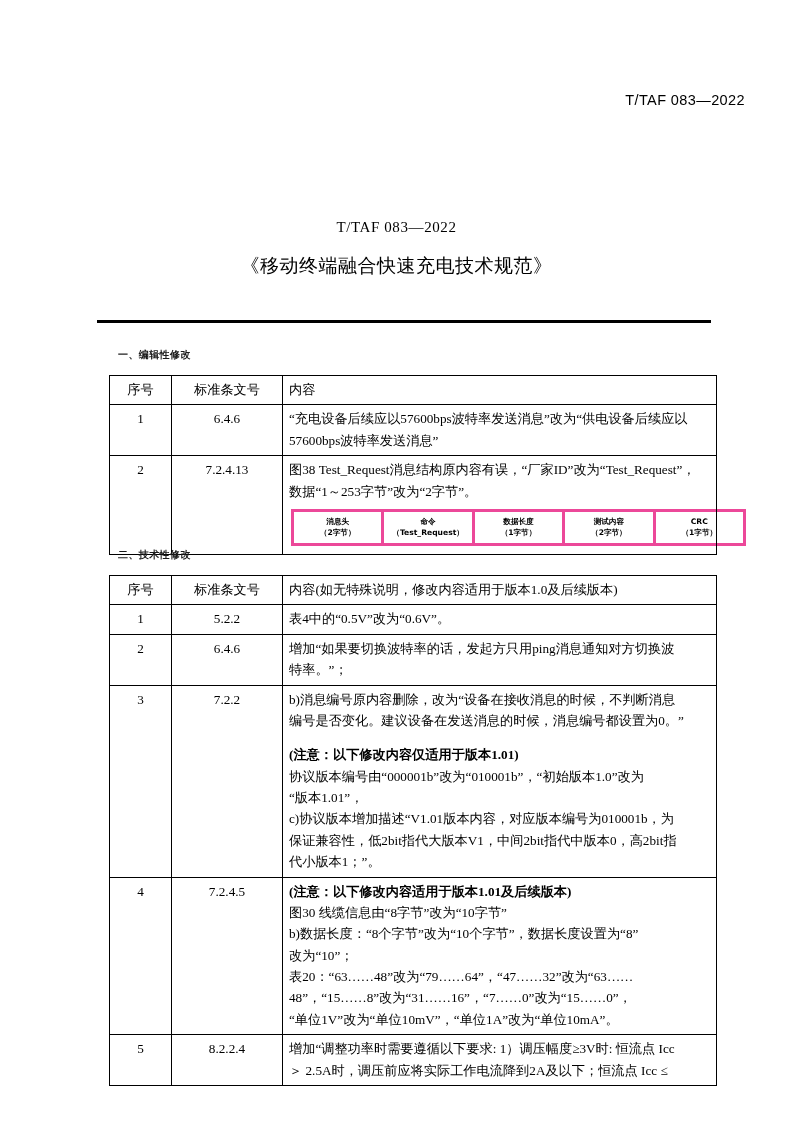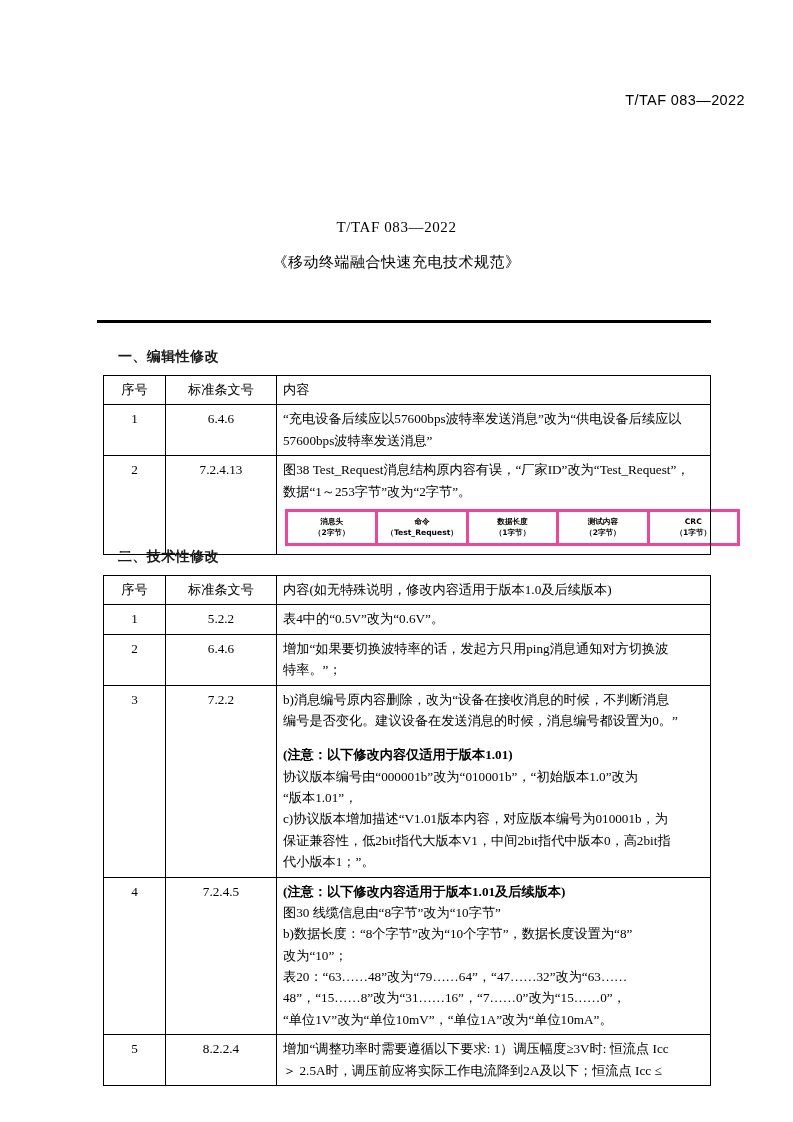--- a/index.html
+++ b/index.html
@@ -55,56 +55,56 @@
     top: 219px;
     width: 793px;
     text-align: center;
   }
   .subtitle-std {
     font-size: 15px;
     letter-spacing: 0.6px;
     margin-bottom: 17px;
   }
   .subtitle-name {
-    font-size: 15px;
+    font-size: 19px;
     letter-spacing: 0.5px;
     margin-bottom: 17px;
   }
   .subtitle-amend {
     font-size: 15px;
     letter-spacing: 0.5px;
   }
 
   .hr-thick {
     position: absolute;
     left: 97px;
     top: 320px;
     width: 614px;
     height: 3px;
     background: #000;
   }
 
   
   .section-heading {
     position: absolute;
-    font-size: 14px;
+    font-size: 10px;
     font-weight: bold;
     letter-spacing: 0.4px;
     font-family: "DejaVu Sans", "Liberation Sans", sans-serif;
     color: #1a1a1a;
   }
   #sec1-heading { left: 118px; top: 348px; }
   #sec2-heading { left: 118px; top: 548px; }
 
   
   table.doc-table {
     position: absolute;
     border-collapse: collapse;
     table-layout: fixed;
-    left: 103px;
+    left: 109px;
     width: 608px;
     font-size: 13.2px;
   }
   table.doc-table td, table.doc-table th {
     border: 1px solid #000;
     padding: 3px 6px 4px 6px;
     vertical-align: top;
     line-height: 1.62;
     font-weight: normal;
   }

